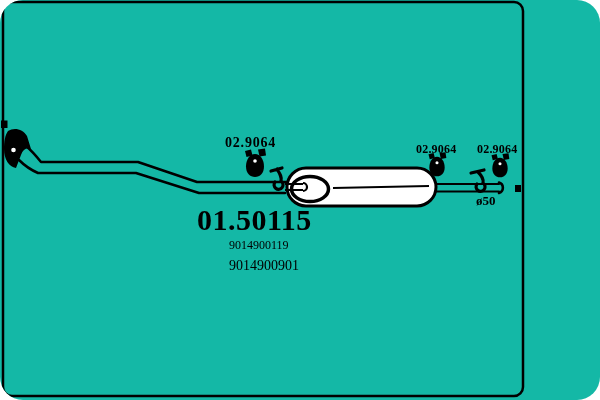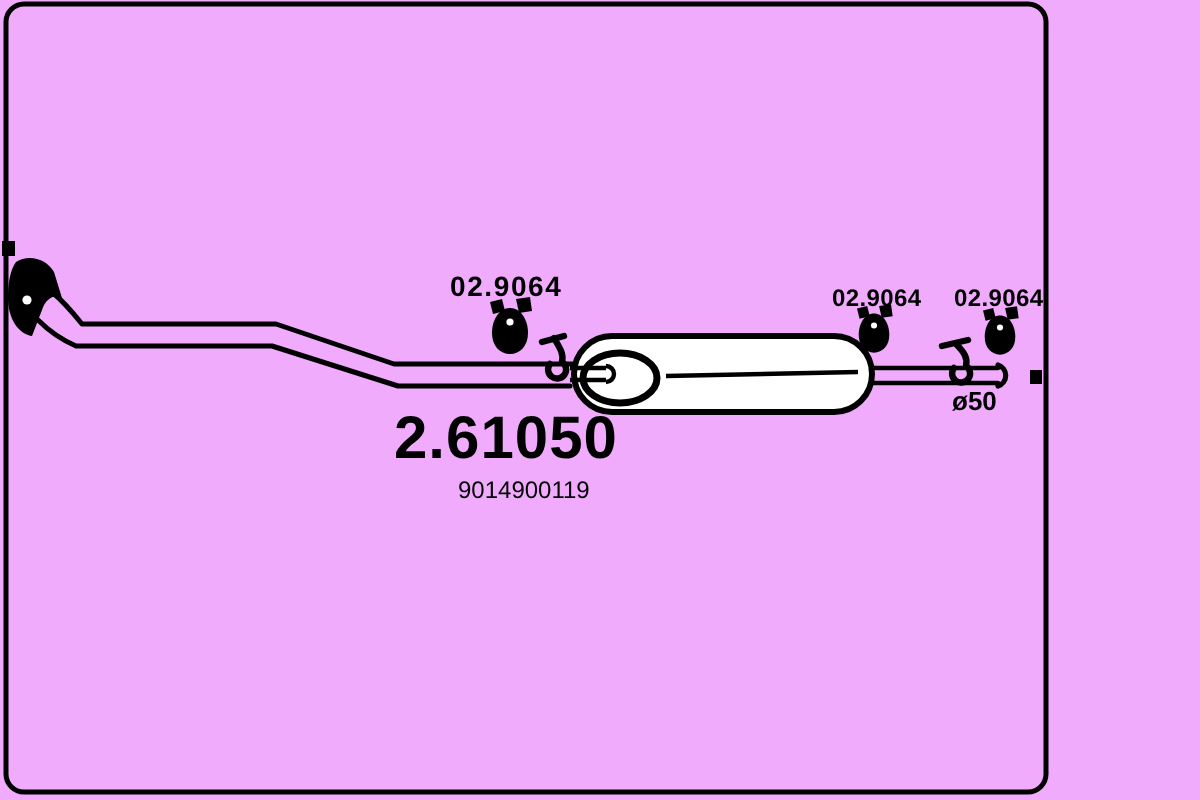--- a/index.html
+++ b/index.html
@@ -1,21 +1,22 @@
 <!DOCTYPE html>
 <html><head>
 <meta charset="utf-8">
 <style>
   html,body{margin:0;padding:0;background:#ffffff;}
   .screen{
     position:relative;
     width:600px;height:400px;
-    background:#f0abfc;
-    font-family:Liberation Sans, sans-serif;
+    background:#14b8a6;
+    font-family:Liberation Serif, serif;
     overflow:hidden;
+    border-radius:23px;
   }
   .diagram-svg{position:absolute;left:0;top:0;}
   .lbl{position:absolute;color:#000;white-space:nowrap;line-height:1;}
   .clamp-label{font-weight:bold;}
   .clamp-label-1{left:225px;top:136px;font-size:14px;letter-spacing:0.8px;}
   .clamp-label-2{left:416px;top:143px;font-size:12px;letter-spacing:0.2px;}
   .clamp-label-3{left:477px;top:143px;font-size:12px;letter-spacing:0.2px;}
   .part-number{left:197px;top:205px;font-size:30px;font-weight:bold;letter-spacing:0.5px;}
   .oem-number-1{left:229px;top:239px;font-size:12px;}
   .oem-number-2{left:229px;top:259px;font-size:14px;}
@@ -73,18 +74,19 @@
 
     <use href="#clampdef" transform="translate(255,166)"></use>
     <use href="#clampdef" transform="translate(437,167) scale(0.85)"></use>
     <use href="#clampdef" transform="translate(500,168) scale(0.85)"></use>
   </svg>
 
   <div class="lbl clamp-label clamp-label-1">02.9064</div>
   <div class="lbl clamp-label clamp-label-2">02.9064</div>
   <div class="lbl clamp-label clamp-label-3">02.9064</div>
 
-  <div class="lbl part-number">2.61050</div>
+  <div class="lbl part-number">01.50115</div>
 
   <div class="lbl oem-number-1">9014900119</div>
+  <div class="lbl oem-number-2">9014900901</div>
 
   <div class="lbl diameter-label">ø50</div>
 </div>
 
 </body></html>

